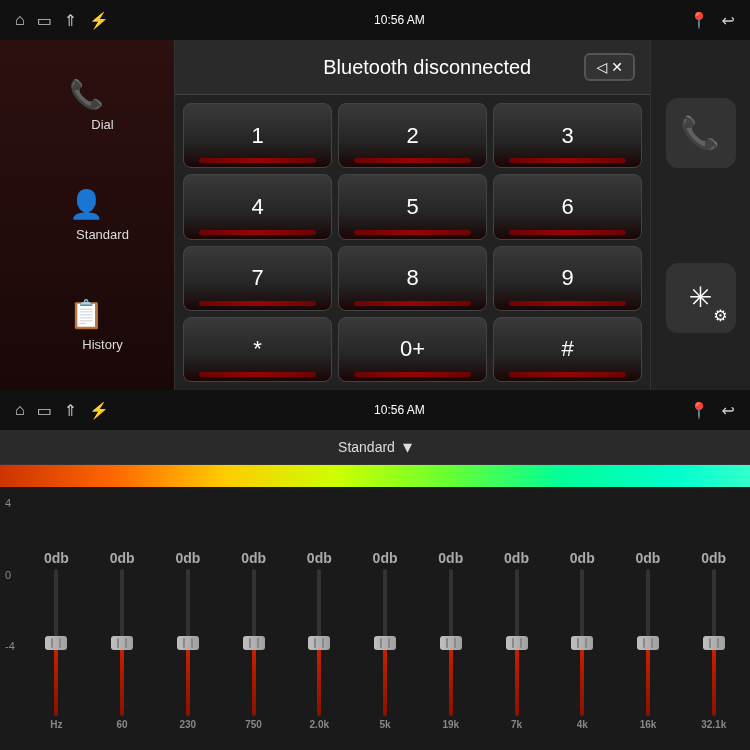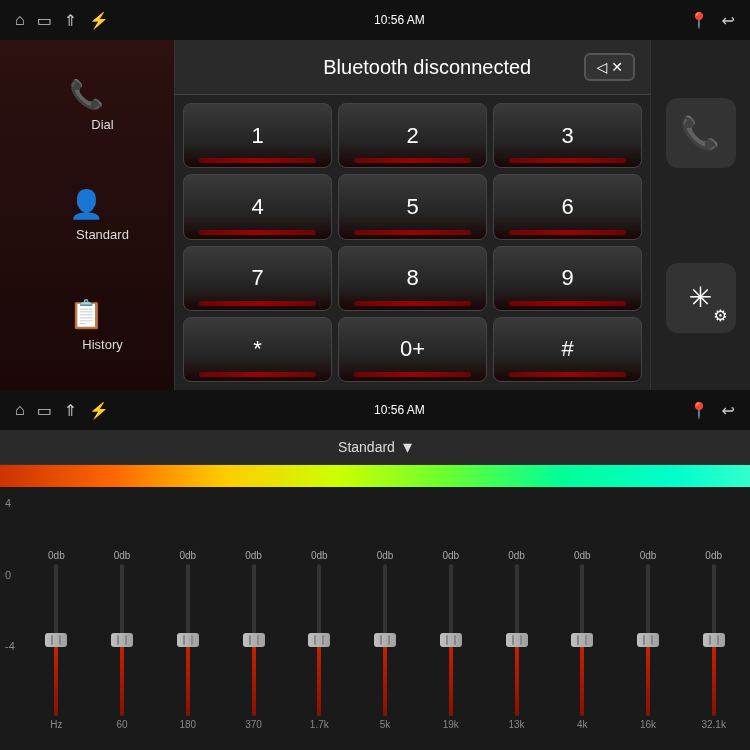--- a/index.html
+++ b/index.html
@@ -241,22 +241,23 @@
     .eq-band {
       display: flex;
       flex-direction: column;
       align-items: center;
       flex: 1;
       height: 180px;
       position: relative;
     }
     .eq-db-value {
       color: #aaa;
-      font-size: 10px;
+      font-size: 14px;
       margin-bottom: 3px;
+      font-weight: bold;
     }
     .eq-slider-track {
       width: 4px;
       flex: 1;
       background: #333;
       border-radius: 2px;
       position: relative;
       display: flex;
       align-items: center;
       justify-content: center;
@@ -291,20 +292,21 @@
       background: #888;
       border-radius: 1px;
     }
     .eq-thumb::before { left: 6px; }
     .eq-thumb::after { right: 6px; }
     .eq-freq-label {
       color: #888;
       font-size: 10px;
       margin-top: 3px;
       white-space: nowrap;
+      font-weight: bold;
     }
   </style>
 </head>
 <body>
 
 <div class="status-bar">
   <div class="status-bar-left">
     <span class="status-icon">⌂</span>
     <span class="status-icon">▭</span>
     <span class="status-icon">⇑</span>
@@ -423,39 +425,39 @@
           </div>
           <span class="eq-freq-label">60</span>
         </div>
 
         <div class="eq-band">
           <span class="eq-db-value">0db</span>
           <div class="eq-slider-track">
             <div class="eq-slider-fill"></div>
             <div class="eq-thumb"></div>
           </div>
-          <span class="eq-freq-label">180</span>
-        </div>
-
-        <div class="eq-band">
-          <span class="eq-db-value">0db</span>
-          <div class="eq-slider-track">
-            <div class="eq-slider-fill"></div>
-            <div class="eq-thumb"></div>
-          </div>
-          <span class="eq-freq-label">370</span>
-        </div>
-
-        <div class="eq-band">
-          <span class="eq-db-value">0db</span>
-          <div class="eq-slider-track">
-            <div class="eq-slider-fill"></div>
-            <div class="eq-thumb"></div>
-          </div>
-          <span class="eq-freq-label">1.7k</span>
+          <span class="eq-freq-label">230</span>
+        </div>
+
+        <div class="eq-band">
+          <span class="eq-db-value">0db</span>
+          <div class="eq-slider-track">
+            <div class="eq-slider-fill"></div>
+            <div class="eq-thumb"></div>
+          </div>
+          <span class="eq-freq-label">750</span>
+        </div>
+
+        <div class="eq-band">
+          <span class="eq-db-value">0db</span>
+          <div class="eq-slider-track">
+            <div class="eq-slider-fill"></div>
+            <div class="eq-thumb"></div>
+          </div>
+          <span class="eq-freq-label">2.0k</span>
         </div>
 
         <div class="eq-band">
           <span class="eq-db-value">0db</span>
           <div class="eq-slider-track">
             <div class="eq-slider-fill"></div>
             <div class="eq-thumb"></div>
           </div>
           <span class="eq-freq-label">5k</span>
         </div>
@@ -468,21 +470,21 @@
           </div>
           <span class="eq-freq-label">19k</span>
         </div>
 
         <div class="eq-band">
           <span class="eq-db-value">0db</span>
           <div class="eq-slider-track">
             <div class="eq-slider-fill"></div>
             <div class="eq-thumb"></div>
           </div>
-          <span class="eq-freq-label">13k</span>
+          <span class="eq-freq-label">7k</span>
         </div>
 
         <div class="eq-band">
           <span class="eq-db-value">0db</span>
           <div class="eq-slider-track">
             <div class="eq-slider-fill"></div>
             <div class="eq-thumb"></div>
           </div>
           <span class="eq-freq-label">4k</span>
         </div>

